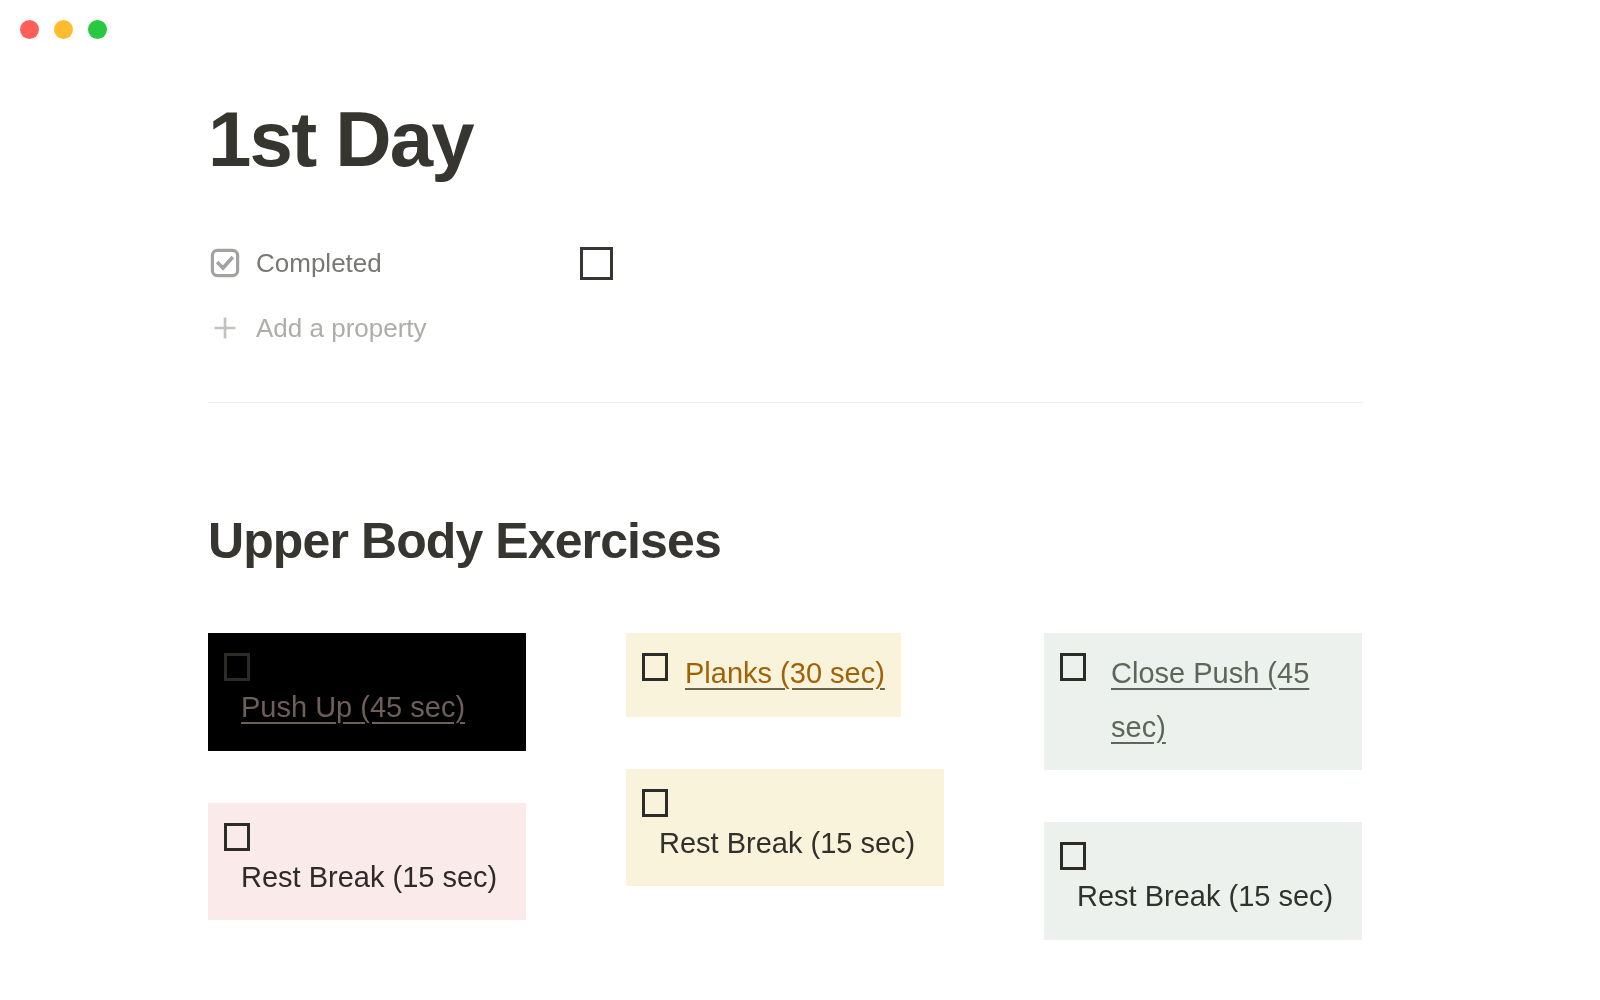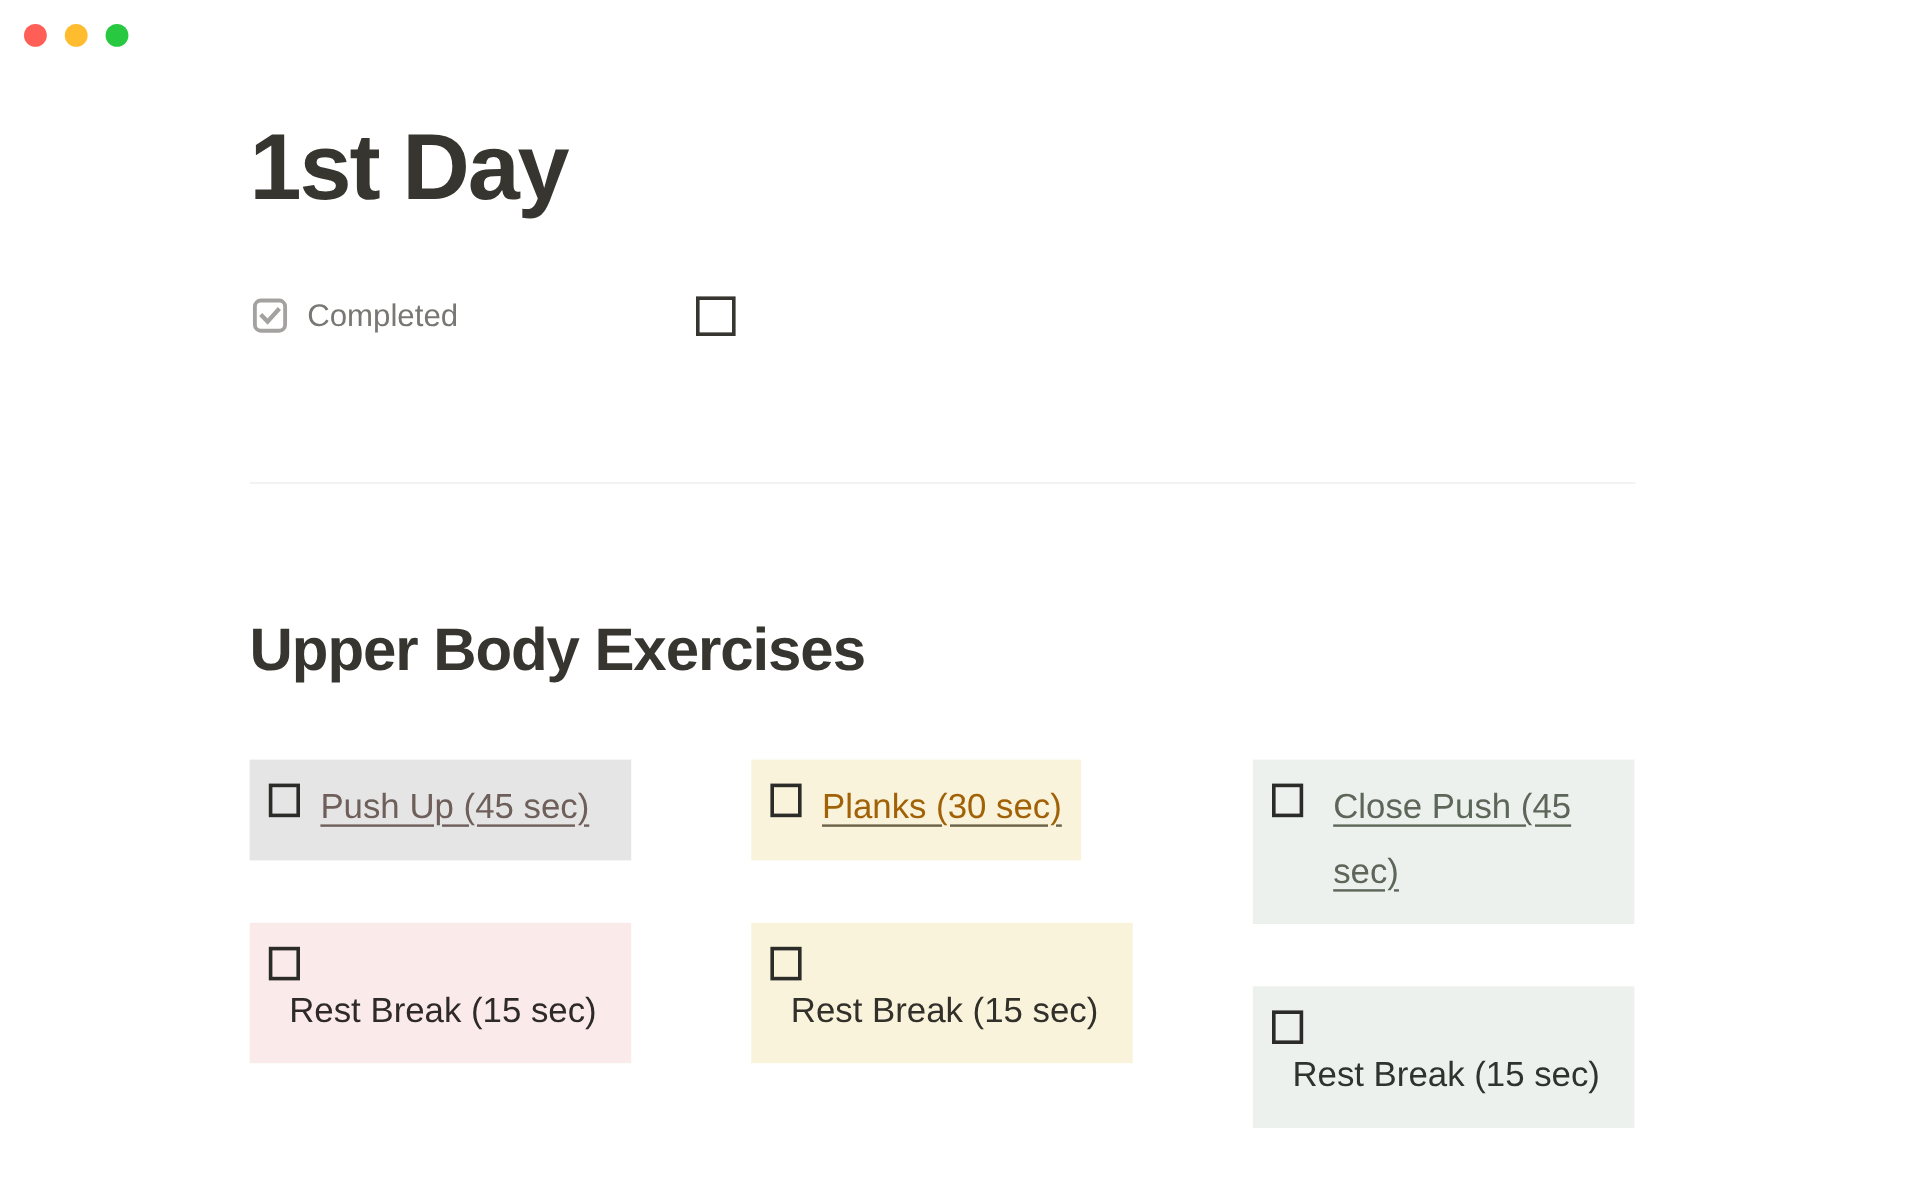--- a/index.html
+++ b/index.html
@@ -224,31 +224,39 @@
             <path d="M8.5 15.4 L13 20 L21.6 10.4" fill="none" stroke="#A3A2A0" stroke-width="3.6" stroke-linecap="square" stroke-linejoin="miter"></path>
           </svg>
         </span>
         <span class="prop-label">Completed</span>
       </div>
       <div class="prop-value">
         <span class="value-checkbox"></span>
       </div>
     </div>
 
+    <div class="add-property-row">
+      <span class="plus-icon">
+        <svg width="30" height="30" viewBox="0 0 30 30" aria-hidden="true">
+          <path d="M15 4.5 V25.5 M4.5 15 H25.5" stroke="#C2C1BE" stroke-width="2.6" stroke-linecap="butt"></path>
+        </svg>
+      </span>
+      <span class="add-property-label">Add a property</span>
+    </div>
 
   </div>
 
   <div class="divider"></div>
 
   <h2 class="section-heading">Upper Body Exercises</h2>
 
   <div class="columns">
 
   <div class="column">
-        <div class="todo-card" style="background: #e5e5e5;">
+        <div class="todo-card" style="background: #000000; flex-direction: column;">
           <span class="todo-checkbox"></span>
           <span class="todo-text linked" style="color: rgb(110, 95, 90); text-decoration-color: rgb(110, 95, 90);">Push Up (45 sec)</span>
         </div>
         <div class="todo-card" style="background: rgb(250, 234, 234);">
           <span class="todo-checkbox"></span>
           <span class="todo-text plain" style="color: rgb(46, 42, 41);">Rest Break (15 sec)</span>
         </div>
       </div>
       <div class="column"><div class="todo-card fit" style="background: rgb(250, 243, 220);">
           <span class="todo-checkbox"></span>

